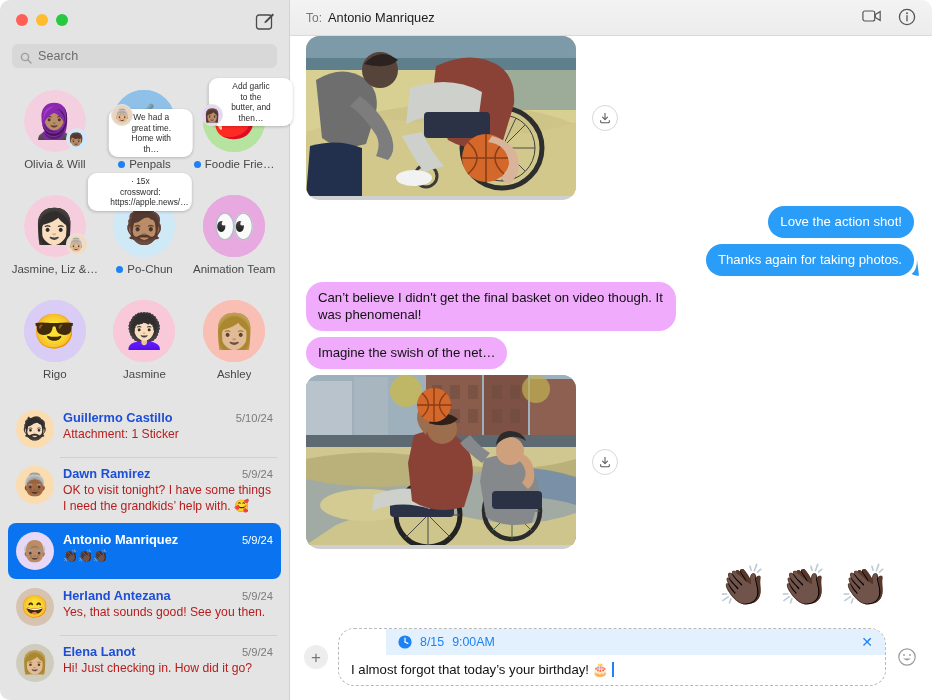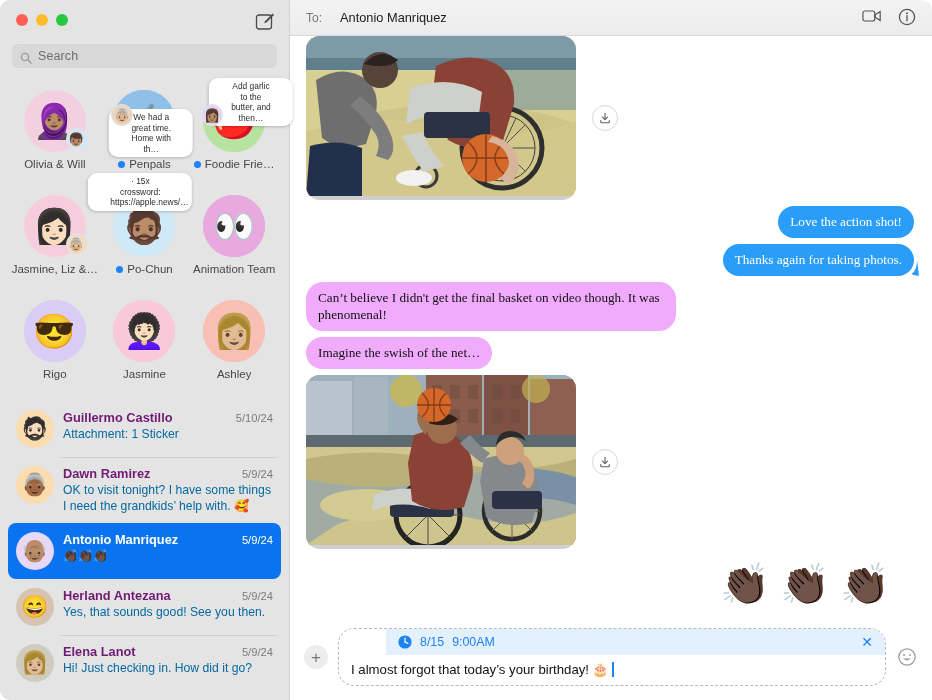--- a/index.html
+++ b/index.html
@@ -139,24 +139,24 @@
   .conv.selected + .conv::before { background: transparent; }
   .conv.selected::before { background: transparent !important; }
   .conv-av {
     width: 38px; height: 38px; border-radius: 50%;
     flex: 0 0 38px;
     display: flex; align-items: center; justify-content: center;
     font-size: 22px; overflow: hidden;
   }
   .conv-body { flex: 1; min-width: 0; }
   .conv-top { display: flex; justify-content: space-between; align-items: baseline; gap: 6px; }
-  .conv-name { font-size: 12.8px; font-weight: bold; color: #701a75; }
+  .conv-name { font-size: 12.8px; font-weight: bold; color: #1d4ed8; }
   .conv-date { font-size: 11.2px; color: #7b7b7b; flex: 0 0 auto; padding-left: 27px; }
   .conv-prev {
-    font-size: 12.2px; color: #0369a1;
+    font-size: 12.2px; color: #b91c1c;
     line-height: 1.33; margin-top: 1px;
     display: -webkit-box; -webkit-line-clamp: 2; -webkit-box-orient: vertical;
     overflow: hidden;
   }
   .conv.selected .conv-name, .conv.selected .conv-date, .conv.selected .conv-prev { color: #ffffff; }
 
   
   .thread {
     flex: 1; height: 700px;
     display: flex; flex-direction: column;
@@ -164,31 +164,30 @@
   }
   .thread-header {
     height: 36px; flex: 0 0 36px;
     background: linear-gradient(#f3f3f3, #ececec);
     border-bottom: 1px solid #dadada;
     display: flex; align-items: center;
     padding: 0 14px 0 16px;
     position: absolute; top: 0; left: 0; right: 0;
     z-index: 20;
   }
-  .hdr-to { font-size: 12px; color: #787878; margin-right: 18px; }
+  .hdr-to { font-size: 12px; color: #787878; margin-right: 6px; }
   .hdr-name { font-size: 12.8px; color: #1c1c1c; }
   .hdr-actions { margin-left: auto; display: flex; align-items: center; gap: 16px; }
   .hdr-icon { width: 20px; height: 20px; cursor: pointer; }
 
   .messages {
     flex: 1; overflow: hidden;
     padding: 36px 18px 0 16px;
     display: flex; flex-direction: column;
     position: relative;
-    font-family: Liberation Serif, serif;
   }
   .row { display: flex; align-items: flex-start; margin-bottom: 6px; }
   .row.out { justify-content: flex-end; }
   .row.in { justify-content: flex-start; }
 
   .bubble {
     max-width: 370px;
     padding: 7px 12px;
     border-radius: 17px;
     font-size: 13.2px; line-height: 1.35;

